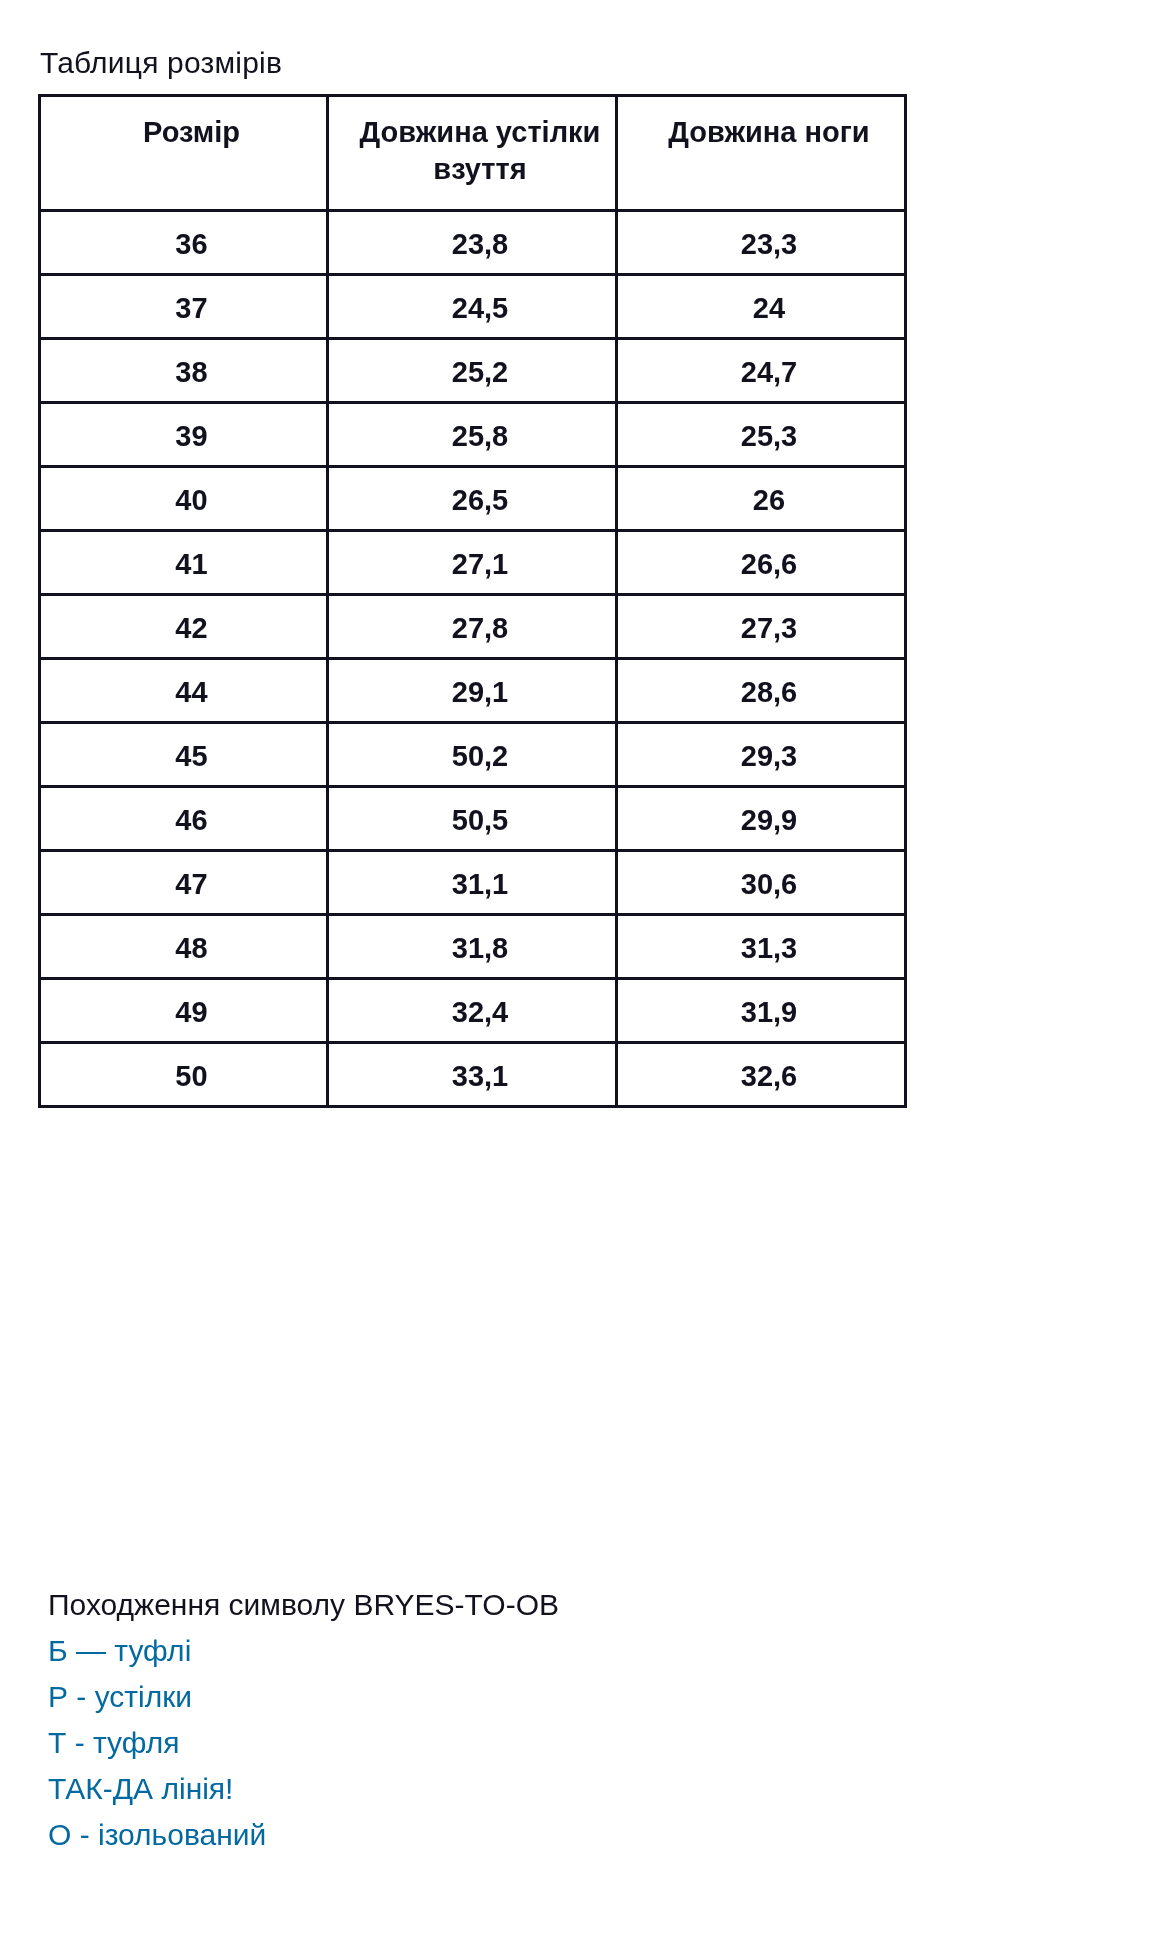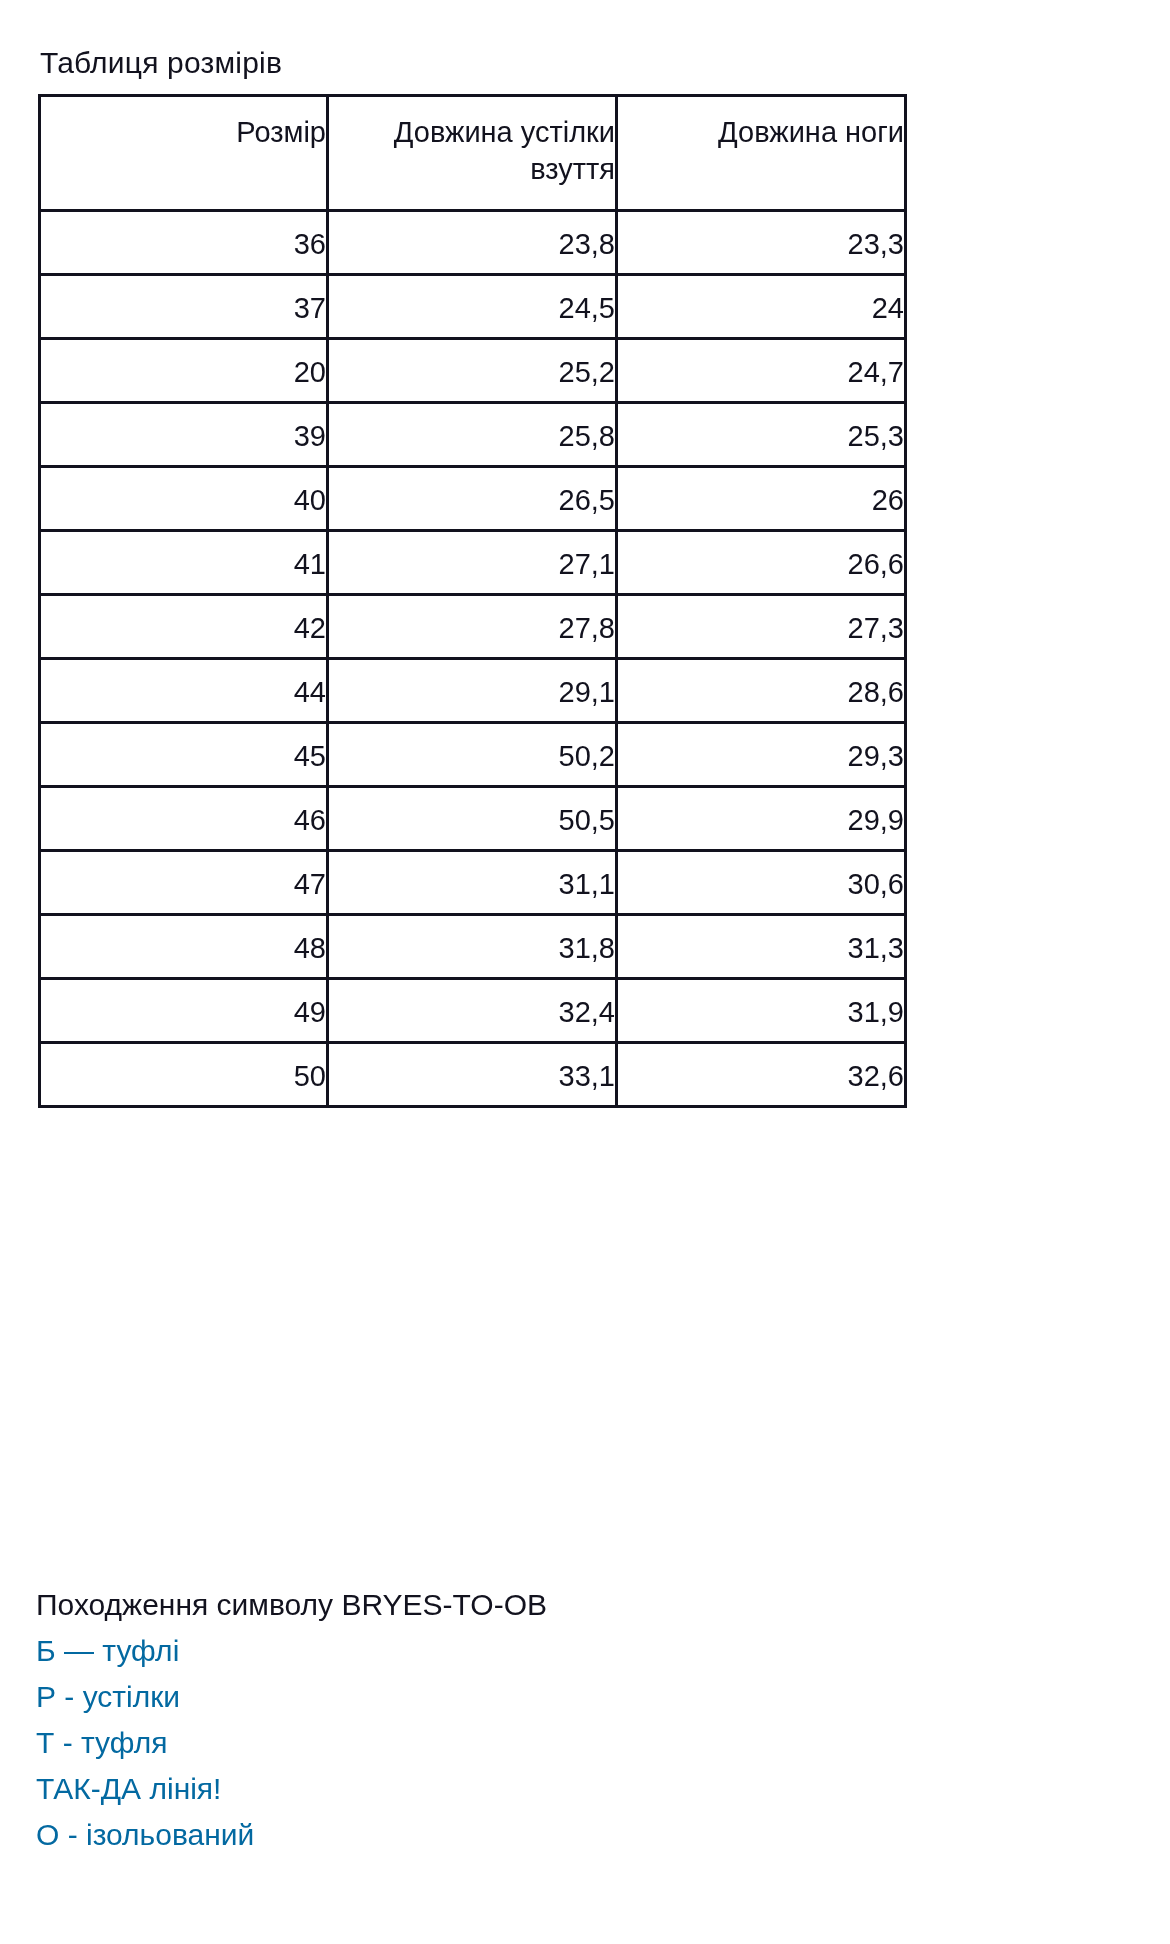--- a/index.html
+++ b/index.html
@@ -46,22 +46,22 @@
   table.size-table {
     border-collapse: collapse;
     width: 866px;
     table-layout: fixed;
   }
   table.size-table th,
   table.size-table td {
     border: 3px solid #12121e;
     padding: 0;
     vertical-align: top;
-    text-align: right;
-    font-weight: normal;
+    text-align: center;
+    font-weight: bold;
     font-size: 29px;
     line-height: 37px;
     color: #12121e;
   }
   table.size-table th {
     height: 112px;
   }
   table.size-table td {
     height: 61px;
   }
@@ -71,21 +71,21 @@
   th .cell-inner {
     padding-top: 17px;
   }
   col.c1 { width: 288px; }
   col.c2 { width: 289px; }
   col.c3 { width: 289px; }
 
   
   .legend {
     position: absolute;
-    left: 36px;
+    left: 48px;
     top: 1582px;
     width: 1000px;
   }
   .legend-title {
     font-size: 30px;
     line-height: 46px;
     color: #12121e;
     white-space: nowrap;
   }
   .legend-line {
@@ -140,21 +140,21 @@
             </td>
           <td>
               <div class="cell-inner">24,5</div>
             </td>
           <td>
               <div class="cell-inner">24</div>
             </td>
         </tr>
         <tr>
           <td>
-              <div class="cell-inner">20</div>
+              <div class="cell-inner">38</div>
             </td>
           <td>
               <div class="cell-inner">25,2</div>
             </td>
           <td>
               <div class="cell-inner">24,7</div>
             </td>
         </tr>
         <tr>
           <td>

